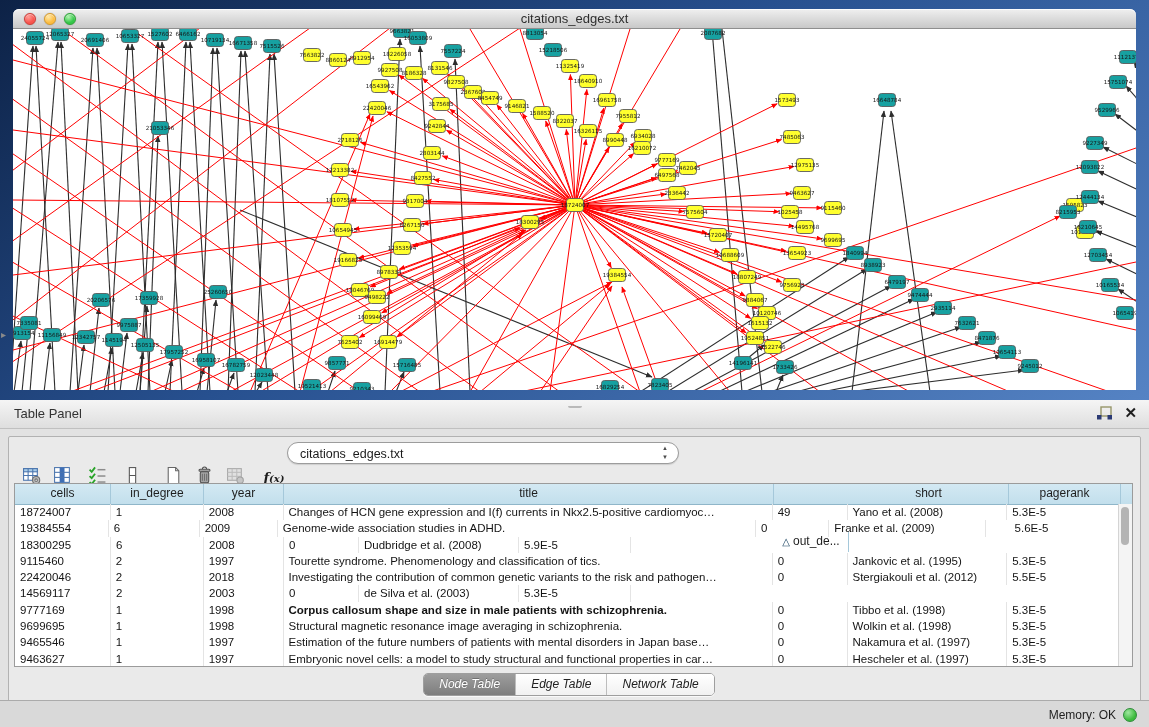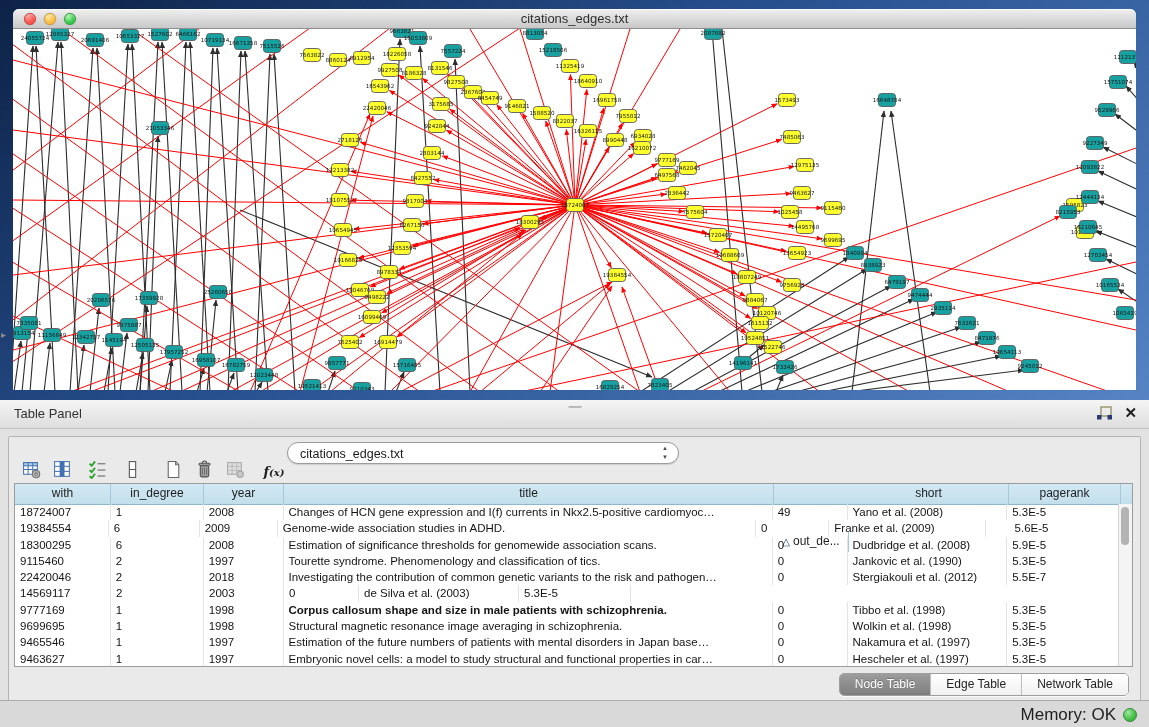--- a/index.html
+++ b/index.html
@@ -32,21 +32,21 @@
   #tp-title{position:absolute;left:14px;top:0;line-height:28px;font-size:13px;color:#333;}
   #tp-dimple{position:absolute;left:50%;top:1px;width:14px;height:5px;transform:translateX(-50%);
     border-bottom:2px solid #b9b9b9;border-radius:2px;}
   #tp-float{position:absolute;right:36px;top:6px;width:17px;height:17px;cursor:pointer;}
   #tp-close{position:absolute;right:12px;top:4px;font-size:15px;font-weight:bold;color:#1d1d1d;cursor:pointer;}
 
   #tp-body{position:absolute;left:8px;top:36px;width:1131px;height:264px;
     background:#eaeaea;border:1px solid #b2b2b2;border-radius:2px;}
 
   
-  #tp-toolbar{position:absolute;left:10px;top:18px;height:32px;display:flex;align-items:center;}
+  #tp-toolbar{position:absolute;left:10px;top:24px;height:32px;display:flex;align-items:center;}
   .tbtn{width:24px;height:26px;display:flex;align-items:center;justify-content:center;cursor:pointer;}
   .fx{font-family:"DejaVu Serif",serif;font-style:italic;font-weight:bold;font-size:13px;color:#1c1c1c;}
   .fx small{font-size:10px;}
   #table-selector{position:absolute;left:278px;top:5px;width:392px;height:22px;background:#fff;
     border:1px solid #9c9c9c;border-radius:12px;box-shadow:0 1px 1px rgba(0,0,0,.12);
     font-size:12.5px;color:#1a1a1a;line-height:22px;padding-left:12px;box-sizing:border-box;cursor:pointer;}
   #selector-stepper{position:absolute;right:10px;top:1px;font-size:6px;color:#4b4b4b;line-height:9px;text-align:center;}
 
   
   #tbl{position:absolute;left:5px;top:46px;width:1119px;height:184px;background:#fff;
@@ -56,33 +56,33 @@
       border-right:1px solid #a5c8da;overflow:hidden;white-space:nowrap;cursor:pointer;}
   .th .sort{color:#16405e;font-size:10px;margin-right:3px;}
   #t-rows{position:absolute;left:0;top:20px;right:13px;bottom:0;}
   .tr{display:flex;height:16.3px;cursor:default;}
   .td{box-sizing:border-box;height:16.3px;line-height:16px;font-size:11.5px;color:#141414;
       padding-left:5px;border-right:1px solid #e4e4e4;overflow:hidden;white-space:nowrap;}
   #t-scroll{position:absolute;right:0;top:20px;bottom:0;width:13px;background:#f4f4f4;border-left:1px solid #d4d4d4;}
   #t-thumb{position:absolute;left:2px;top:3px;width:8px;height:38px;border-radius:5px;background:#b4b4b4;cursor:pointer;}
 
   
-  #tp-tabs{position:absolute;left:0;right:11px;top:236px;display:flex;justify-content:flex-end;}
+  #tp-tabs{position:absolute;left:0;right:11px;top:236px;display:flex;justify-content:center;font-style:italic;}
   #seg{display:flex;border:1px solid #9e9e9e;border-radius:5px;overflow:hidden;background:#fdfdfd;
        box-shadow:0 1px 0 rgba(255,255,255,.7);}
   .seg-item{padding:0 15px;height:21px;line-height:21px;font-size:12px;color:#222;cursor:pointer;
        border-right:1px solid #bdbdbd;background:linear-gradient(#ffffff,#f1f1f1);}
   .seg-item:last-child{border-right:none;}
   .seg-item.active{background:linear-gradient(#9d9d9d,#7e7e7e);color:#fff;text-shadow:0 -1px 0 rgba(0,0,0,.25);}
 
   
   #status-bar{position:absolute;left:0;top:700px;width:1149px;height:27px;background:#d9d9d9;
     border-top:1px solid #ababab;}
   #status-right{position:absolute;right:12px;top:0;height:27px;display:flex;align-items:center;gap:7px;}
-  #memory-label{font-size:17px;color:#1e1e1e;padding-left:48px;}
+  #memory-label{font-size:12px;color:#1e1e1e;padding-left:48px;}
   #memory-dot{width:14px;height:14px;border-radius:50%;
     background:radial-gradient(circle at 35% 30%,#9fe79f,#3dbb3d 65%);border:1px solid #2e8b3a;box-sizing:border-box;}
 </style>
 </head>
 <body>
 
 <div id="net-window">
   <div id="titlebar">
     <div class="lights">
       <div class="light red"></div>
@@ -881,21 +881,21 @@
     <div id="table-selector">
       <span>citations_edges.txt</span>
       <div id="selector-stepper">
         <div>▲</div>
         <div>▼</div>
       </div>
     </div>
 
     <div id="tbl">
       <div id="t-head">
-          <div class="th" style="width: 96px;"><span>with</span></div>
+          <div class="th" style="width: 96px;"><span>cells</span></div>
           <div class="th" style="width: 93px;"><span>in_degree</span></div>
           <div class="th" style="width: 80px;"><span>year</span></div>
           <div class="th" style="width: 490px;"><span>title</span></div>
           <div class="th" style="width: 75px; margin-top: 48px;"><span class="sort">△</span><span>out_de...</span></div>
           <div class="th" style="width: 160px;"><span>short</span></div>
           <div class="th" style="width: 112px;"><span>pagerank</span></div>
         </div>
       <div id="t-rows">
           <div class="tr">
             <div class="td" style="width: 96px;">18724007</div>
@@ -912,42 +912,41 @@
             <div class="td" style="width: 80px;">2009</div>
             <div class="td" style="width: 490px;">Genome-wide association studies in ADHD.</div>
             <div class="td" style="width: 75px;">0</div>
             <div class="td" style="width: 160px;">Franke et al. (2009)</div>
             <div class="td" style="width: 112px; margin-left: 24px;">5.6E-5</div>
           </div>
           <div class="tr">
             <div class="td" style="width: 96px;">18300295</div>
             <div class="td" style="width: 93px;">6</div>
             <div class="td" style="width: 80px;">2008</div>
-            <div class="td" style="width: 490px;">Estimation of significance thresholds for genomewide association scans.</div>
             <div class="td" style="width: 75px;">0</div>
             <div class="td" style="width: 160px;">Dudbridge et al. (2008)</div>
             <div class="td" style="width: 112px;">5.9E-5</div>
           </div>
           <div class="tr">
             <div class="td" style="width: 96px;">9115460</div>
             <div class="td" style="width: 93px;">2</div>
             <div class="td" style="width: 80px;">1997</div>
             <div class="td" style="width: 490px;">Tourette syndrome. Phenomenology and classification of tics.</div>
             <div class="td" style="width: 75px;">0</div>
-            <div class="td" style="width: 160px;">Jankovic et al. (1990)</div>
+            <div class="td" style="width: 160px;">Jankovic et al. (1995)</div>
             <div class="td" style="width: 112px;">5.3E-5</div>
           </div>
           <div class="tr">
             <div class="td" style="width: 96px;">22420046</div>
             <div class="td" style="width: 93px;">2</div>
             <div class="td" style="width: 80px;">2018</div>
             <div class="td" style="width: 490px;">Investigating the contribution of common genetic variants to the risk and pathogen…</div>
             <div class="td" style="width: 75px;">0</div>
             <div class="td" style="width: 160px;">Stergiakouli et al. (2012)</div>
-            <div class="td" style="width: 112px;">5.5E-7</div>
+            <div class="td" style="width: 112px;">5.5E-5</div>
           </div>
           <div class="tr">
             <div class="td" style="width: 96px;">14569117</div>
             <div class="td" style="width: 93px;">2</div>
             <div class="td" style="width: 80px;">2003</div>
             <div class="td" style="width: 75px;">0</div>
             <div class="td" style="width: 160px;">de Silva et al. (2003)</div>
             <div class="td" style="width: 112px;">5.3E-5</div>
           </div>
           <div class="tr">

